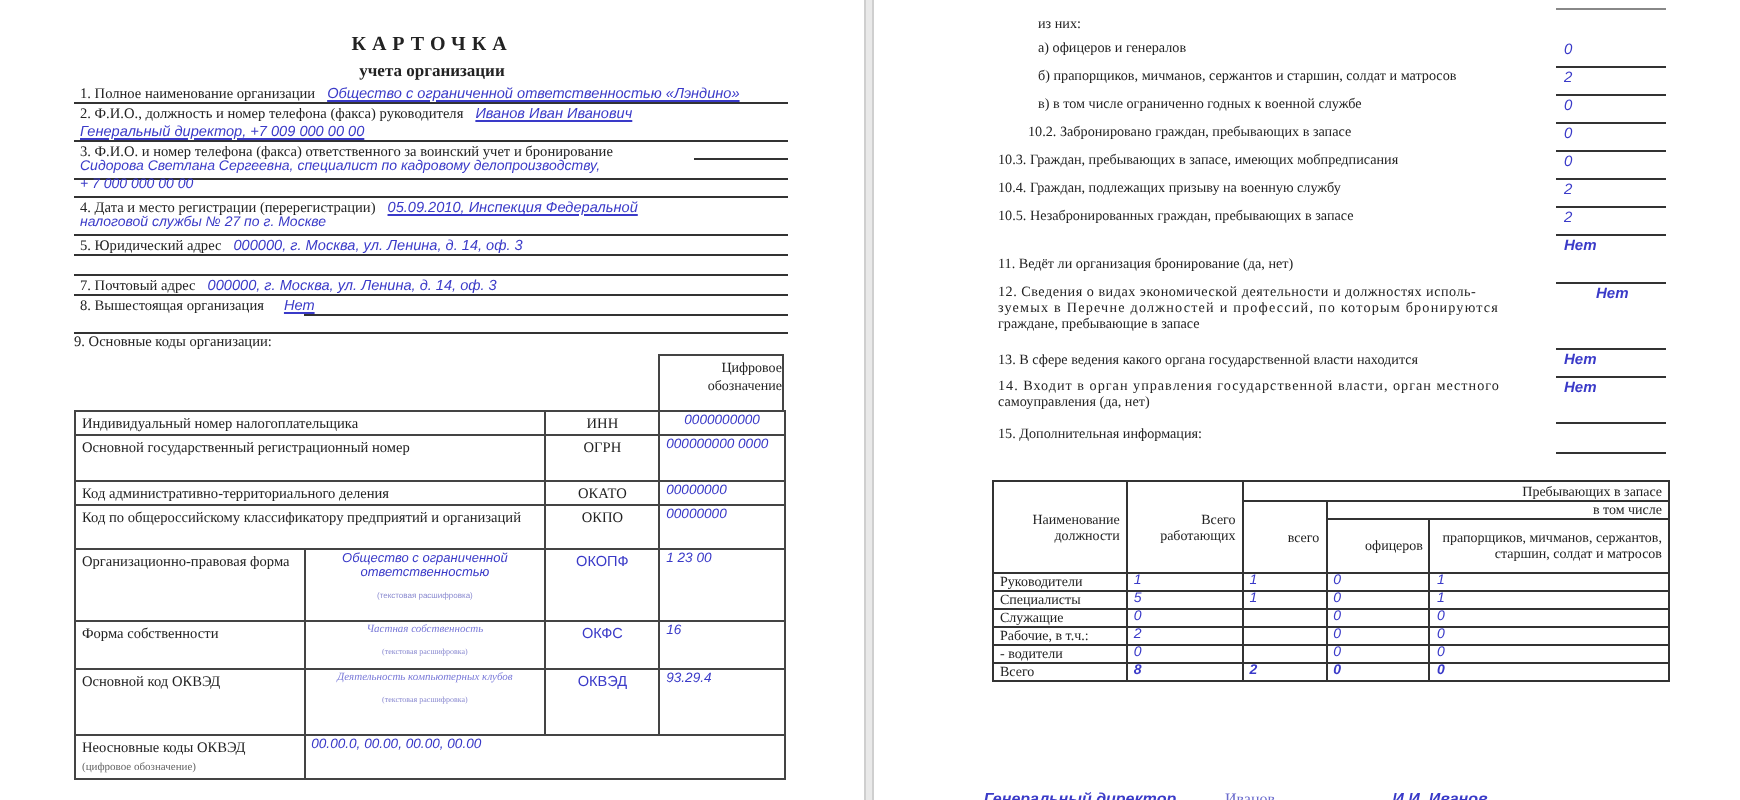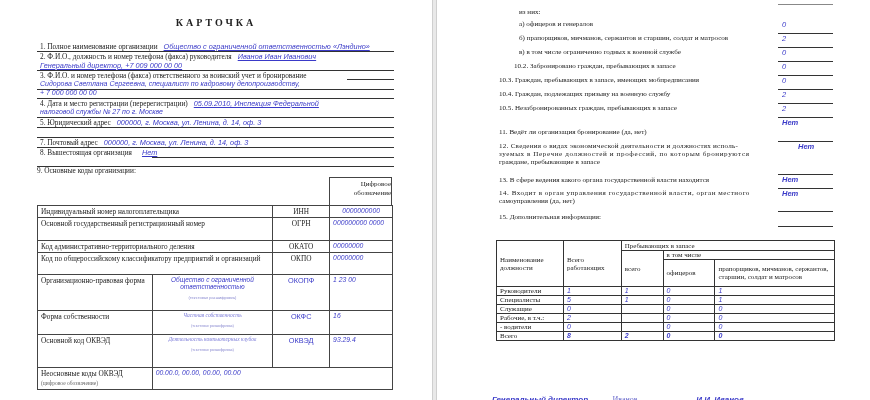--- a/index.html
+++ b/index.html
@@ -24,30 +24,31 @@
   .codes td { border:1.3px solid #444; vertical-align:top; padding:1px 3px; }
   .codes .c { text-align:center; }
   .hint { display:block; font-size:4px; color:#8a8ad0; text-align:center; margin-top:5px; font-style:normal; }
   .cval { font-size:6.8px; }
   .hdr-cell { position:absolute; left:329px; top:177px; width:63px; height:28px; border:1.3px solid #444;
               border-bottom:none; text-align:right; font-size:7px; line-height:9px; box-sizing:border-box; padding-top:2px; }
   .rl { position:absolute; font-size:7.1px; white-space:nowrap; }
   .rv { position:absolute; left:590px; font-size:7.5px; }
   .reserve { position:absolute; left:496px; top:240px; width:339px; font-size:7px; }
   .reserve td, .reserve th { border:1.3px solid #333; padding:0 3px; font-weight:normal; line-height:8px; }
-  .reserve th { text-align:left; vertical-align:middle; }
+  .reserve th { text-align:right; vertical-align:middle; }
   .sig { position:absolute; top:373px; text-align:center;margin-top:22px; }
   .sig .name { font-size:8px; }
   .sig .cap { font-size:4px; color:#777; display:block; margin-top:1px; }
 </style>
 </head>
 <body>
 
 <div class="page page-left">
   <div class="abs title t1">КАРТОЧКА</div>
+  <div class="abs title t2">учета организации</div>
 
   <div class="fld" style="left:40px;top:42px;">
     <span>1. Полное наименование организации</span><span class="v blue ul">Общество с ограниченной ответственностью «Лэндино»</span>
   </div>
   <div class="line" style="left:37px;top:51px;width:357px;"></div>
 
   <div class="fld" style="left:40px;top:52px;">
     <span>2. Ф.И.О., должность и номер телефона (факса) руководителя</span><span class="v blue ul">Иванов Иван Иванович</span>
   </div>
   <div class="fld blue ul" style="left:40px;top:61px;">Генеральный директор, +7 009 000 00 00</div>

